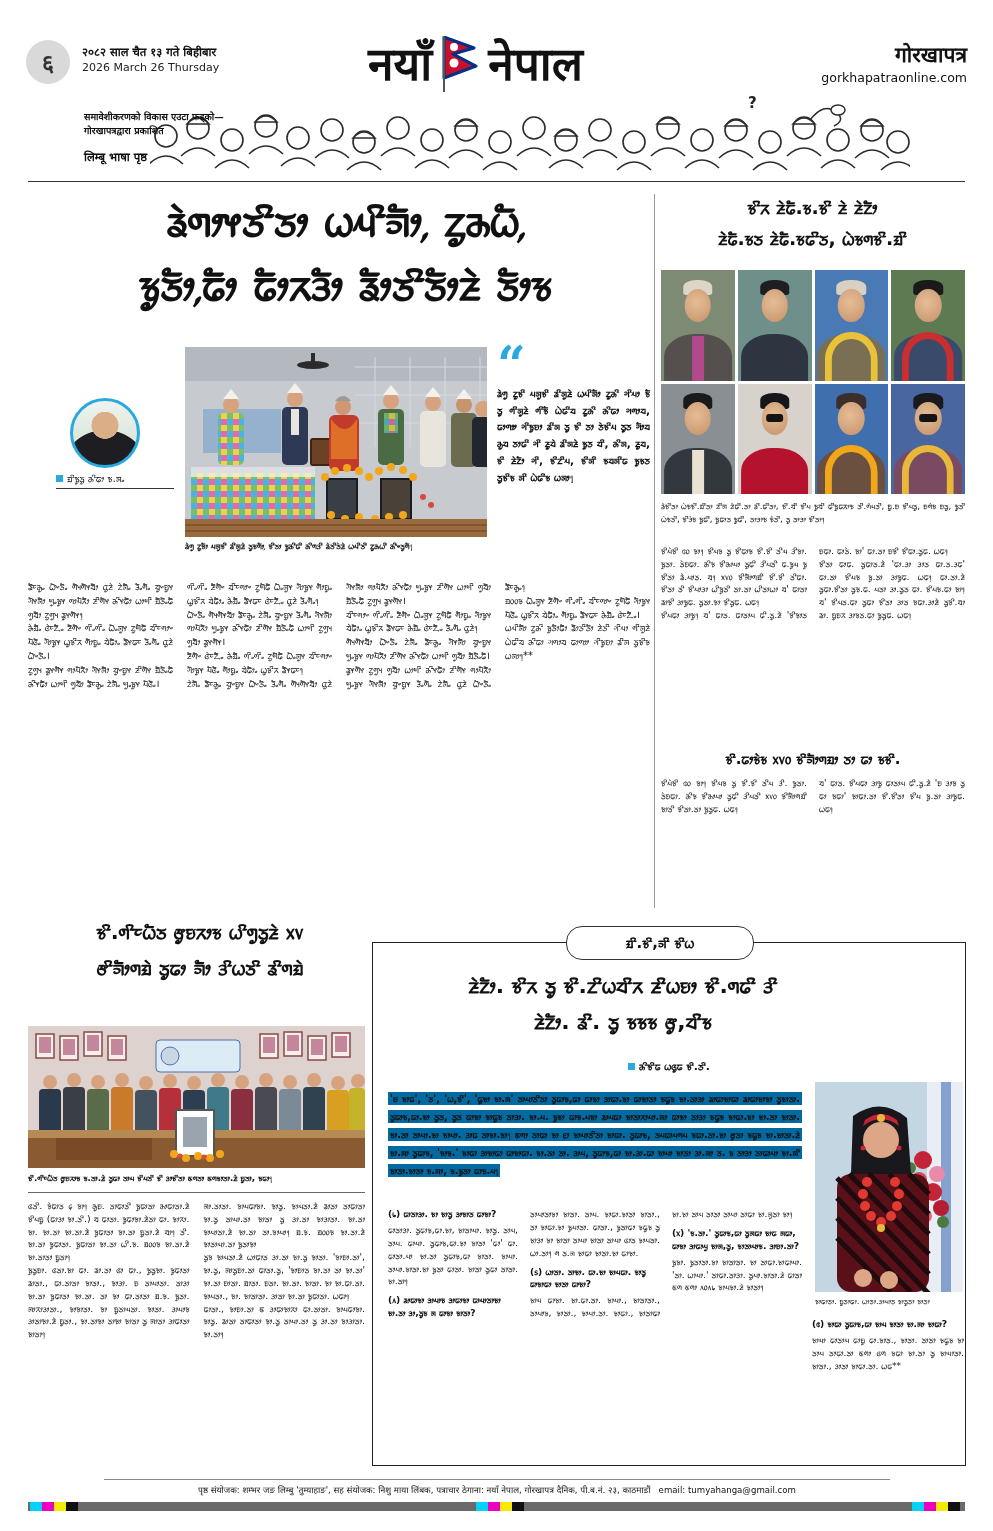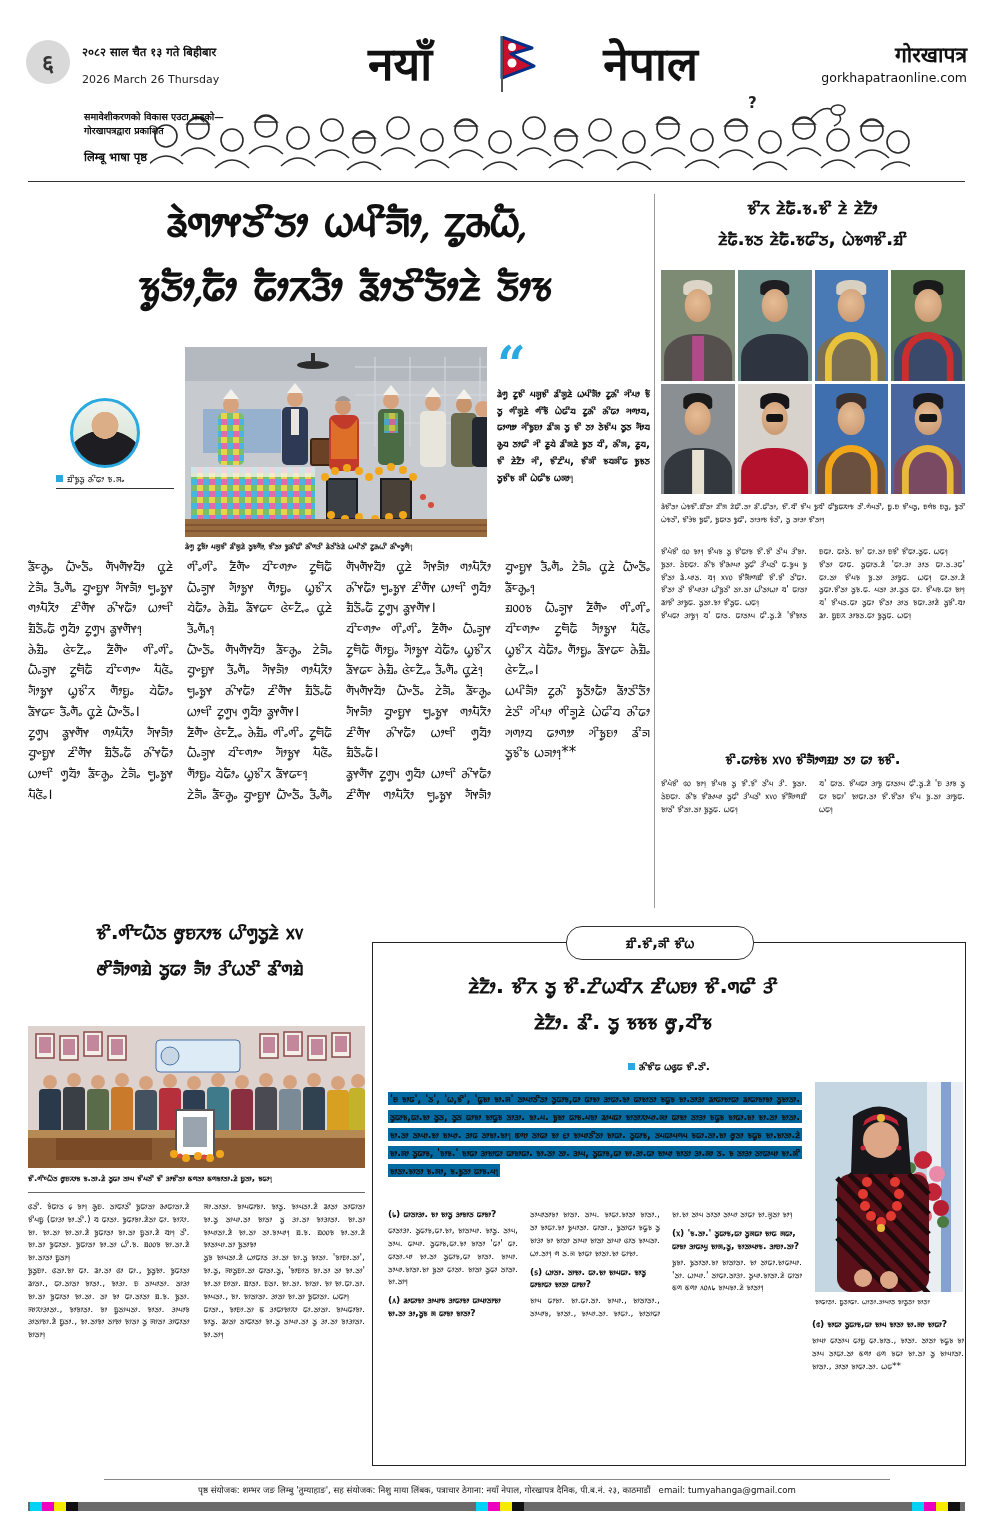--- a/index.html
+++ b/index.html
@@ -5,22 +5,22 @@
   html,body{margin:0;padding:0;}
   body{width:993px;height:1531px;background:#ffffff;font-family:"DejaVu Sans",sans-serif;color:#111;position:relative;overflow:hidden;}
   .abs{position:absolute;}
   .center{text-align:center;}
   .jst{text-align:justify;}
   .pre{white-space:pre-line;}
 
   
   .pageno{left:26px;top:40px;width:44px;height:44px;border-radius:50%;background:#d9d9d9;display:flex;align-items:center;justify-content:center;font-size:23px;font-weight:bold;color:#333;}
   .date-np{left:82px;top:44px;font-size:11.5px;font-weight:bold;}
-  .date-en{left:82px;top:61px;font-size:11px;color:#222;margin-top:12px;}
-  .masthead{left:368px;top:36px;width:330px;display:flex;align-items:center;justify-content:space-between;gap:8px;}
+  .date-en{left:82px;top:61px;font-size:11px;color:#222;}
+  .masthead{left:368px;top:36px;width:330px;display:flex;align-items:center;justify-content:flex-start;gap:8px;}
   .masthead .mh{font-family:"DejaVu Serif",serif;font-size:46px;font-weight:bold;line-height:1;}
   .brand{right:26px;top:40px;text-align:right;}
   .brand .bn{font-family:"DejaVu Serif",serif;font-size:21px;font-weight:bold;}
   .brand .bw{font-size:12.5px;margin-top:2px;}
   .tagline{left:84px;top:110px;width:175px;font-size:9.5px;font-weight:bold;line-height:1.5;}
   .sectlabel{left:84px;top:149px;font-size:11.5px;font-weight:bold;}
   .hdr-rule{left:28px;top:181px;width:937px;height:1px;background:#333;}
   .crowd{left:150px;top:90px;width:760px;height:88px;}
 
   
@@ -31,21 +31,21 @@
      radial-gradient(circle at 50% 115%, #1d1d22 0 55%, transparent 56%),
      linear-gradient(#eef3ee,#cfe0cf);}
   .lead-byline{left:56px;top:472px;width:118px;font-size:10.5px;font-weight:normal;border-bottom:1px solid #333;padding-bottom:3px;}
   .cyansq{display:inline-block;width:7px;height:7px;background:#2aa9e0;margin-right:4px;}
   .mainphoto{left:185px;top:347px;width:302px;height:190px;}
   .mainphoto svg{display:block;}
   .lead-caption{left:185px;top:541px;width:330px;font-size:9px;font-weight:bold;color:#222;}
   .quote{left:497px;top:350px;width:153px;height:200px;}
   .qmark{font-family:"DejaVu Serif",serif;font-size:50px;line-height:0.6;color:#2aa9e0;font-weight:bold;letter-spacing:-4px;}
   .quote-text{font-size:10.8px;font-weight:600;line-height:1.55;margin-top:6px;}
-  .lead-body{left:28px;top:556px;width:622px;height:352px;column-count:4;column-gap:14px;font-size:15px;line-height:1.38;overflow:hidden;}
+  .lead-body{left:28px;top:580px;width:622px;height:352px;column-count:4;column-gap:14px;font-size:10px;line-height:1.38;overflow:hidden;}
 
   .vrule{left:654px;top:194px;width:1px;height:714px;background:#9a9a9a;}
 
   
   .rs-h1{left:660px;top:197px;width:305px;font-size:19px;font-weight:800;line-height:1.1;}
   .rs-h2{left:660px;top:228px;width:305px;font-size:19px;font-weight:800;line-height:1.1;}
   .pgrid{left:661px;top:270px;width:304px;height:224px;display:grid;grid-template-columns:repeat(4,1fr);grid-template-rows:repeat(2,1fr);gap:3px;}
   .portrait{position:relative;overflow:hidden;background:var(--bg,#888);}
   .p-head{position:absolute;left:50%;top:17%;transform:translateX(-50%);width:36%;height:30%;border-radius:50%;background:radial-gradient(circle at 45% 40%,#e3b astonishing);background:radial-gradient(circle at 45% 40%,#e6bd96,#c4926a);}
   .p-topi{position:absolute;left:50%;top:9%;transform:translateX(-50%);width:40%;height:14%;background:var(--topi,#222);border-radius:45% 45% 15% 15%;}

